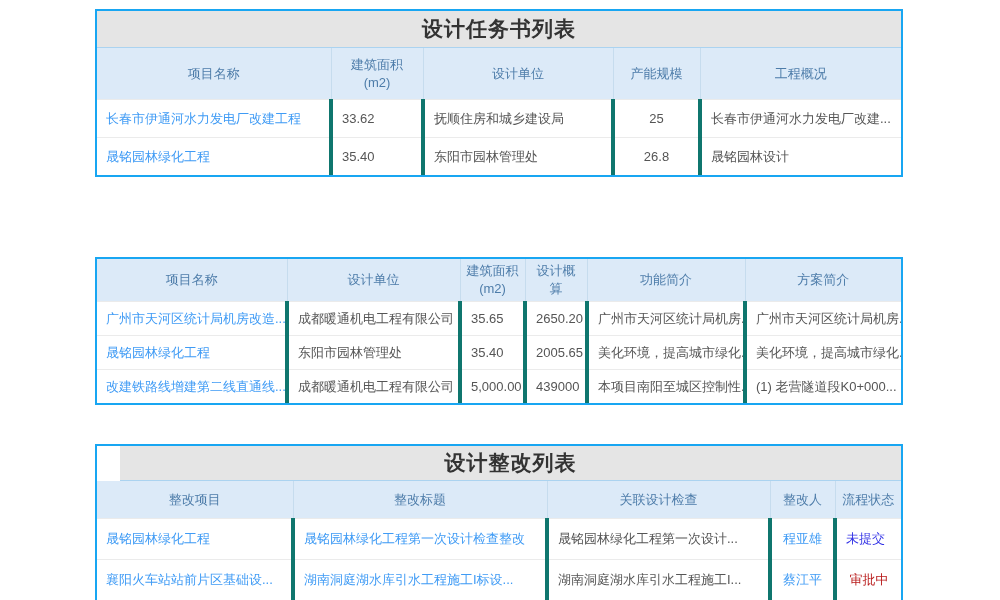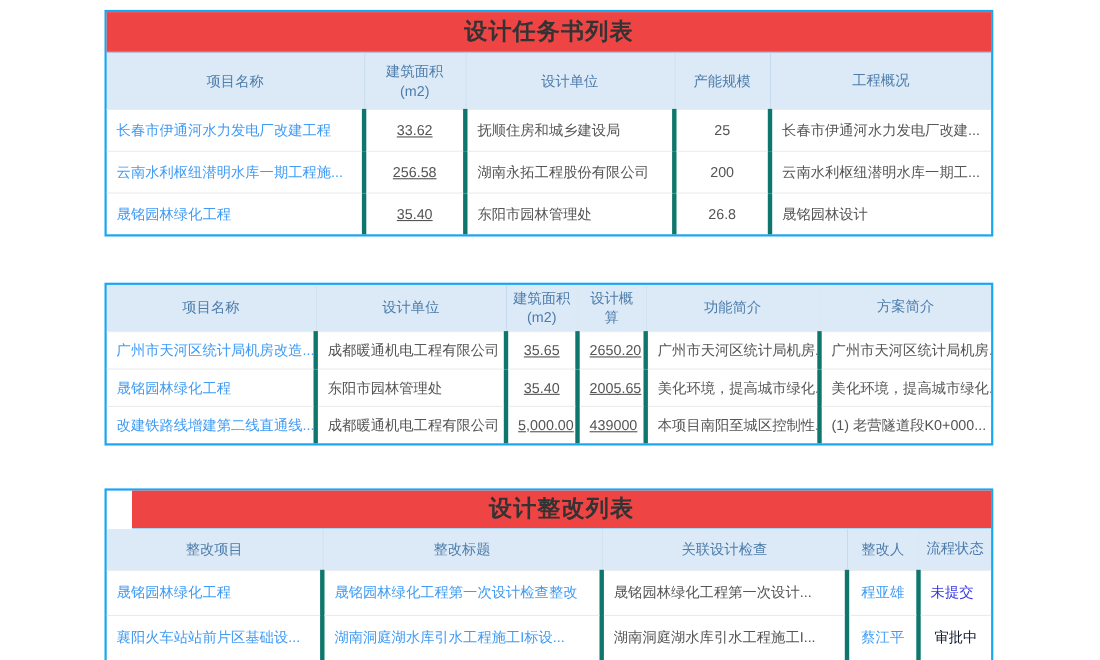--- a/index.html
+++ b/index.html
@@ -7,46 +7,46 @@
     width:1000px;height:600px;position:relative;overflow:hidden;
     font-family:"Liberation Sans","DejaVu Sans",sans-serif;
   }
   .panel{
     position:absolute;left:95px;width:804px;background:#fff;
     border:2px solid #18a6f2;box-sizing:content-box;
   }
   .panel-title{
     height:36px;line-height:36px;text-align:center;
     font-size:21px;font-weight:bold;color:#333333;
-    border-bottom:1px solid #abd3f0;background:#ef4444;
+    border-bottom:1px solid #abd3f0;background:#e5e5e5;
     letter-spacing:1px;
   }
   table{border-collapse:collapse;table-layout:fixed;width:100%;font-size:13px;}
   thead th{
     background:#dceaf8;color:#4d7ca9;font-weight:normal;
     border-right:1px solid #c6dcee;padding:2px 6px;text-align:center;
     vertical-align:middle;line-height:1.35;overflow:hidden;
   }
-  thead th:last-child{border-right:none;font-family:Liberation Mono, monospace;}
+  thead th:last-child{border-right:none;}
   tbody td{
     border-top:1px solid #ebebeb;border-right:4px solid #0f766e;
     padding:0 9px;color:#555555;vertical-align:middle;
     white-space:nowrap;overflow:hidden;background:#fff;
   }
   tbody td:last-child{border-right:none;}
   .t1 thead th{height:47px;}
   .t1 tbody td{height:37px;}
   .t2 thead th{height:38px;}
   .t2 tbody td{height:33px;}
   .t3 thead th{height:33px;}
   .t3 tbody td{height:40px;}
-  .al{text-align:left;} .ar{text-align:center;text-decoration:underline;} .ac{text-align:center;margin-top:40px;}
+  .al{text-align:left;} .ar{text-align:left;} .ac{text-align:center;margin-top:40px;}
   .lnk{color:#3f9bf5;cursor:pointer;}
   .st-blue{color:#3333e6;text-align:left;}
-  .st-orange{color:#0f172a;text-align:center;}
+  .st-orange{color:#b91c1c;text-align:center;}
   #panel-task{top:9px;}
   #panel-scheme{top:257px;}
   #panel-rectify{top:444px;}
   #panel-rectify .panel-title{height:34px;line-height:34px;margin-left:23px;}
 </style>
 </head>
 <body>
 
 <div class="panel" id="panel-task">
   <div class="panel-title">设计任务书列表</div>
@@ -67,27 +67,20 @@
         <th>工程概况</th>
       </tr>
     </thead>
     <tbody>
       <tr>
         <td class="al lnk">长春市伊通河水力发电厂改建工程</td>
         <td class="ar">33.62</td>
         <td class="al">抚顺住房和城乡建设局</td>
         <td class="ac">25</td>
         <td class="al">长春市伊通河水力发电厂改建...</td>
-      </tr>
-      <tr>
-        <td class="al lnk">云南水利枢纽潜明水库一期工程施...</td>
-        <td class="ar">256.58</td>
-        <td class="al">湖南永拓工程股份有限公司</td>
-        <td class="ac">200</td>
-        <td class="al">云南水利枢纽潜明水库一期工...</td>
       </tr>
       <tr>
         <td class="al lnk">晟铭园林绿化工程</td>
         <td class="ar">35.40</td>
         <td class="al">东阳市园林管理处</td>
         <td class="ac">26.8</td>
         <td class="al">晟铭园林设计</td>
       </tr>
     </tbody>
   </table>

